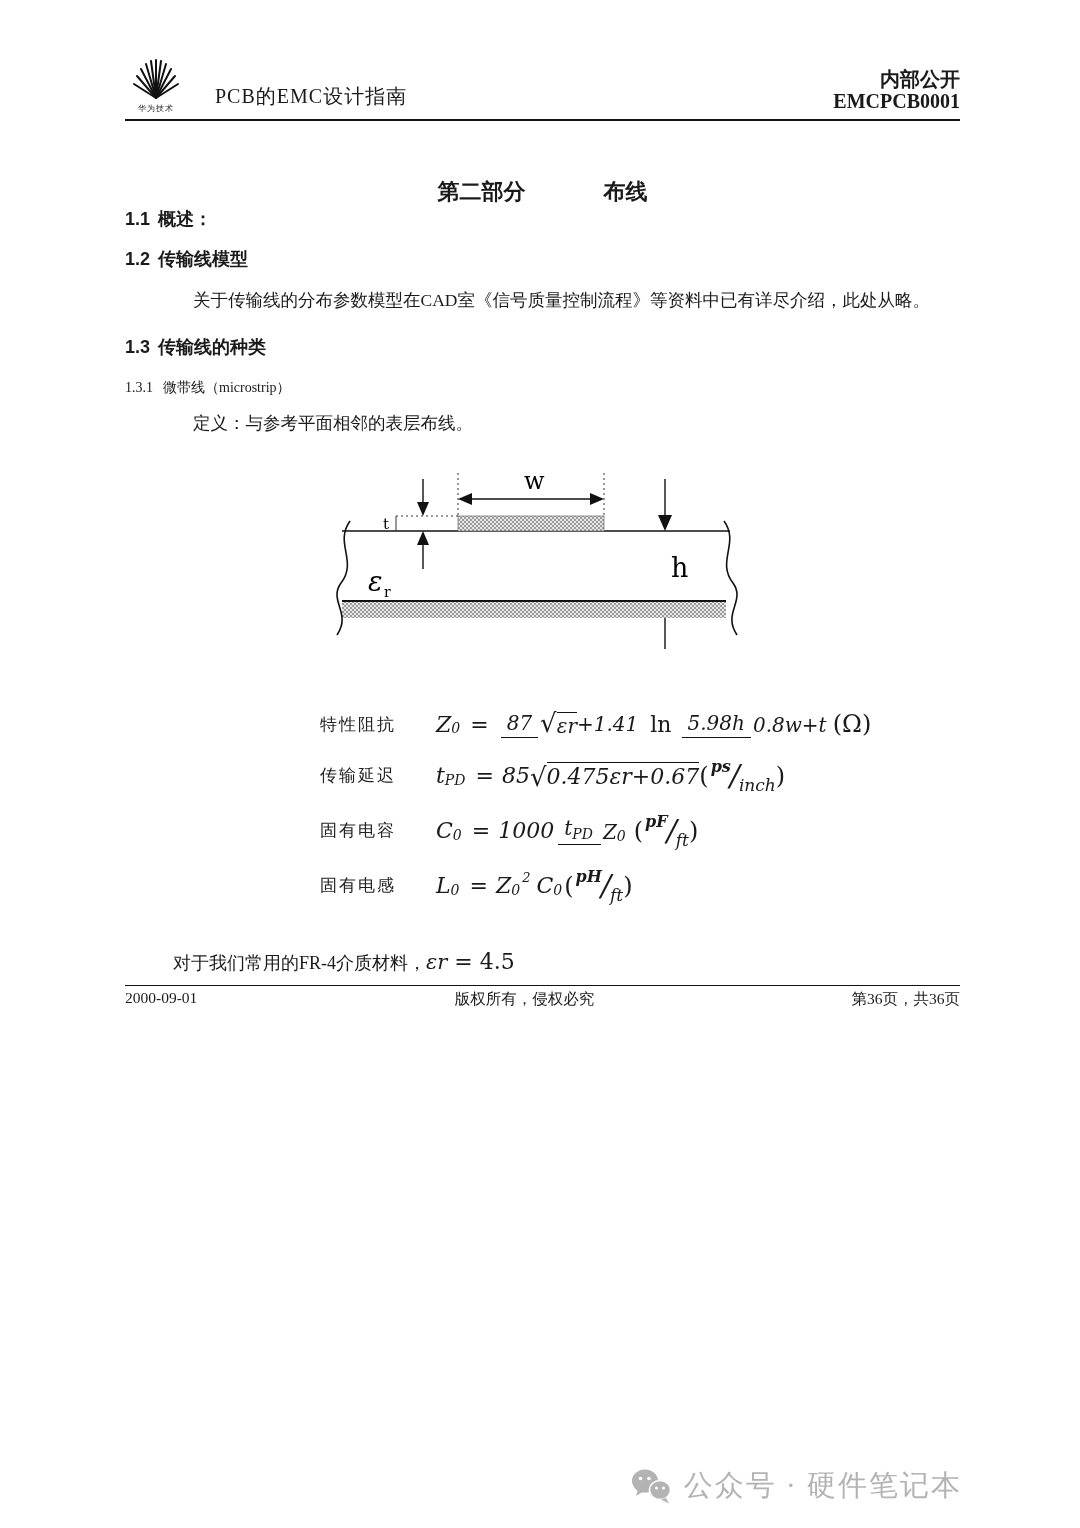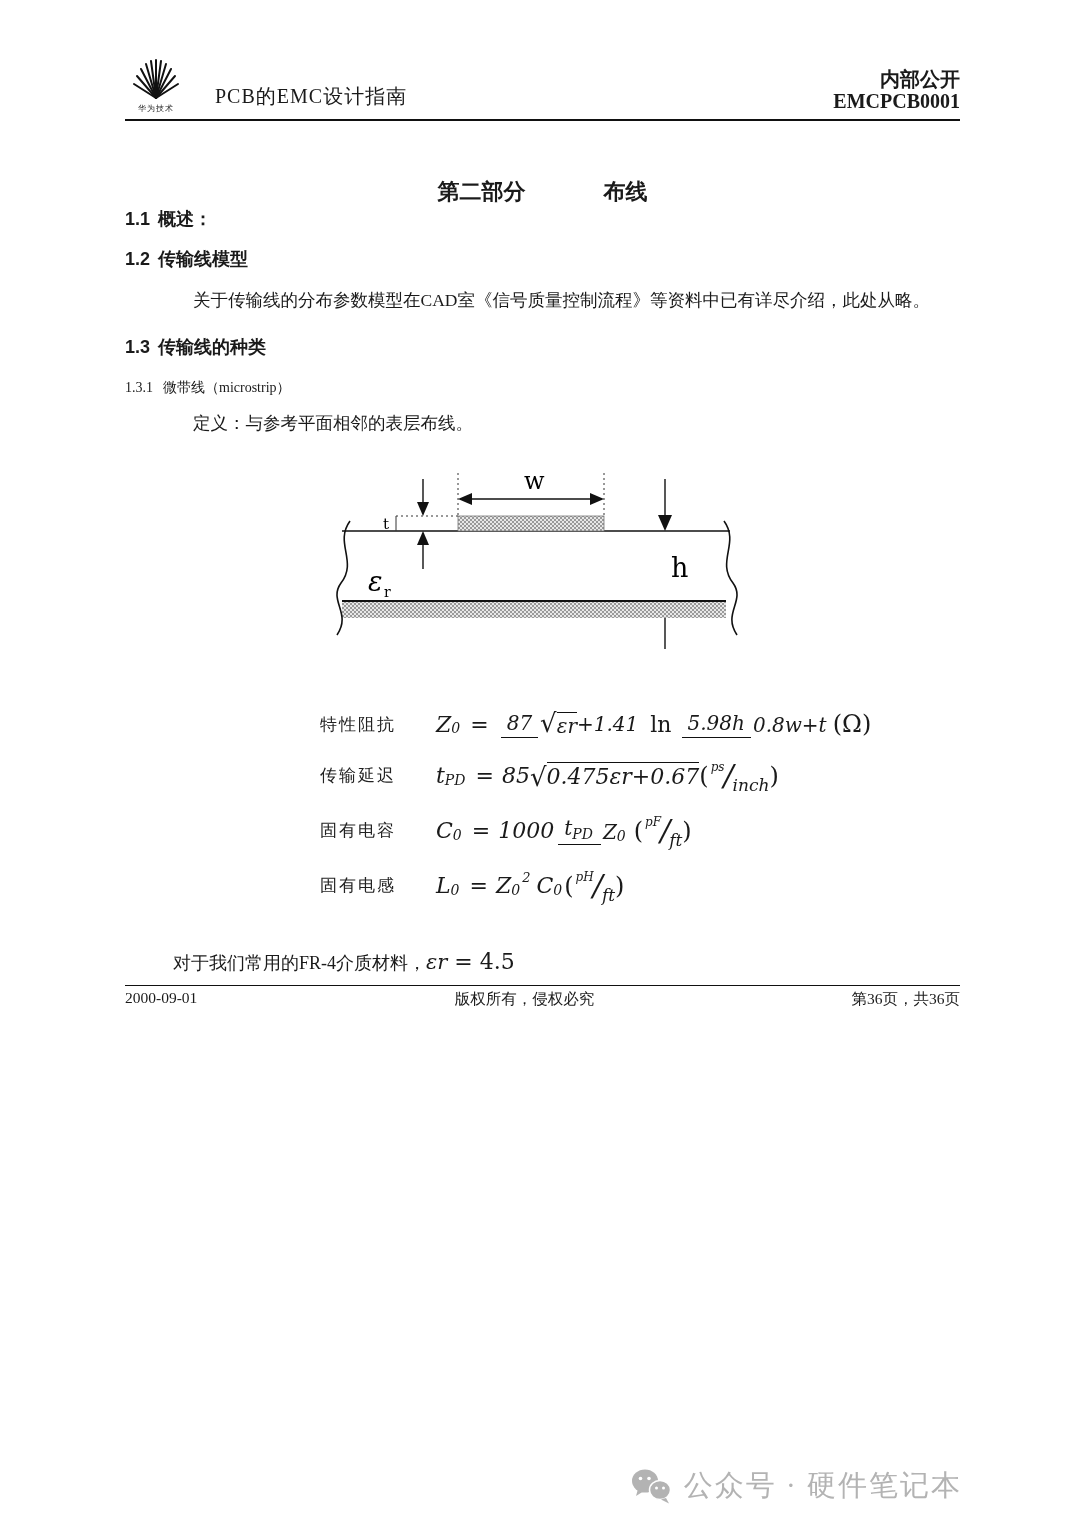--- a/index.html
+++ b/index.html
@@ -46,21 +46,21 @@
   .f-math .vsup { font-size:13px; position:relative; top:-8px; }
   .f-math .eq { margin:0 8px; font-style:normal; }
   .frac { display:inline-flex; flex-direction:row; align-items:center; vertical-align:middle;
           font-size:20px; margin:0 4px; }
   .frac .ftop { padding:0 6px 2px 6px; border-bottom:1.6px solid #111; line-height:24px; }
   .frac .fbot { padding:2px 2px 0 2px; line-height:24px; display:flex; align-items:flex-start; }
   .sqrt-sign { font-style:normal; font-size:26px; line-height:20px; position:relative; top:1px; }
   .rad { border-top:1.6px solid #111; padding-top:1px; }
   .ln { margin:0 6px; font-style:normal; }
   .dunit { display:inline-flex; align-items:center; margin-left:2px; }
-  .dunit .unum { font-size:12px; position:relative; top:-9px; }
+  .dunit .unum { font-size:16px; position:relative; top:-9px;font-weight:bold; }
   .dunit .uslash { font-size:30px; font-weight:normal; margin:0 -1px; }
   .dunit .uden { font-size:17px; position:relative; top:9px; }
   .paren { font-size:24px; font-style:normal; }
 
   
   .fr4-note { margin-top:46px; padding-left:48px; font-size:18px; }
   .fr4-note .nvar { font-family:"DejaVu Serif", serif; font-style:italic; font-size:21px; }
   .fr4-note .nval { font-family:"DejaVu Serif", serif; font-size:22px; }
   .footer-rule { border:none; border-top:1.8px solid #111; margin-top:10px; }
   .footer { display:flex; font-size:15.5px; margin-top:3px; }

